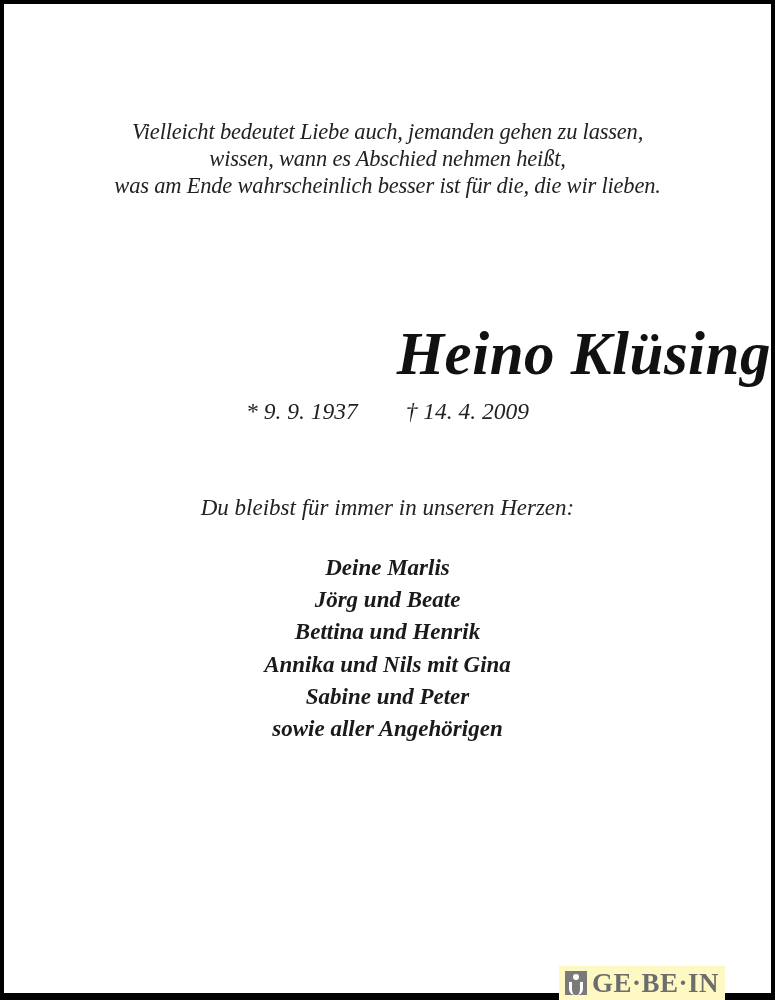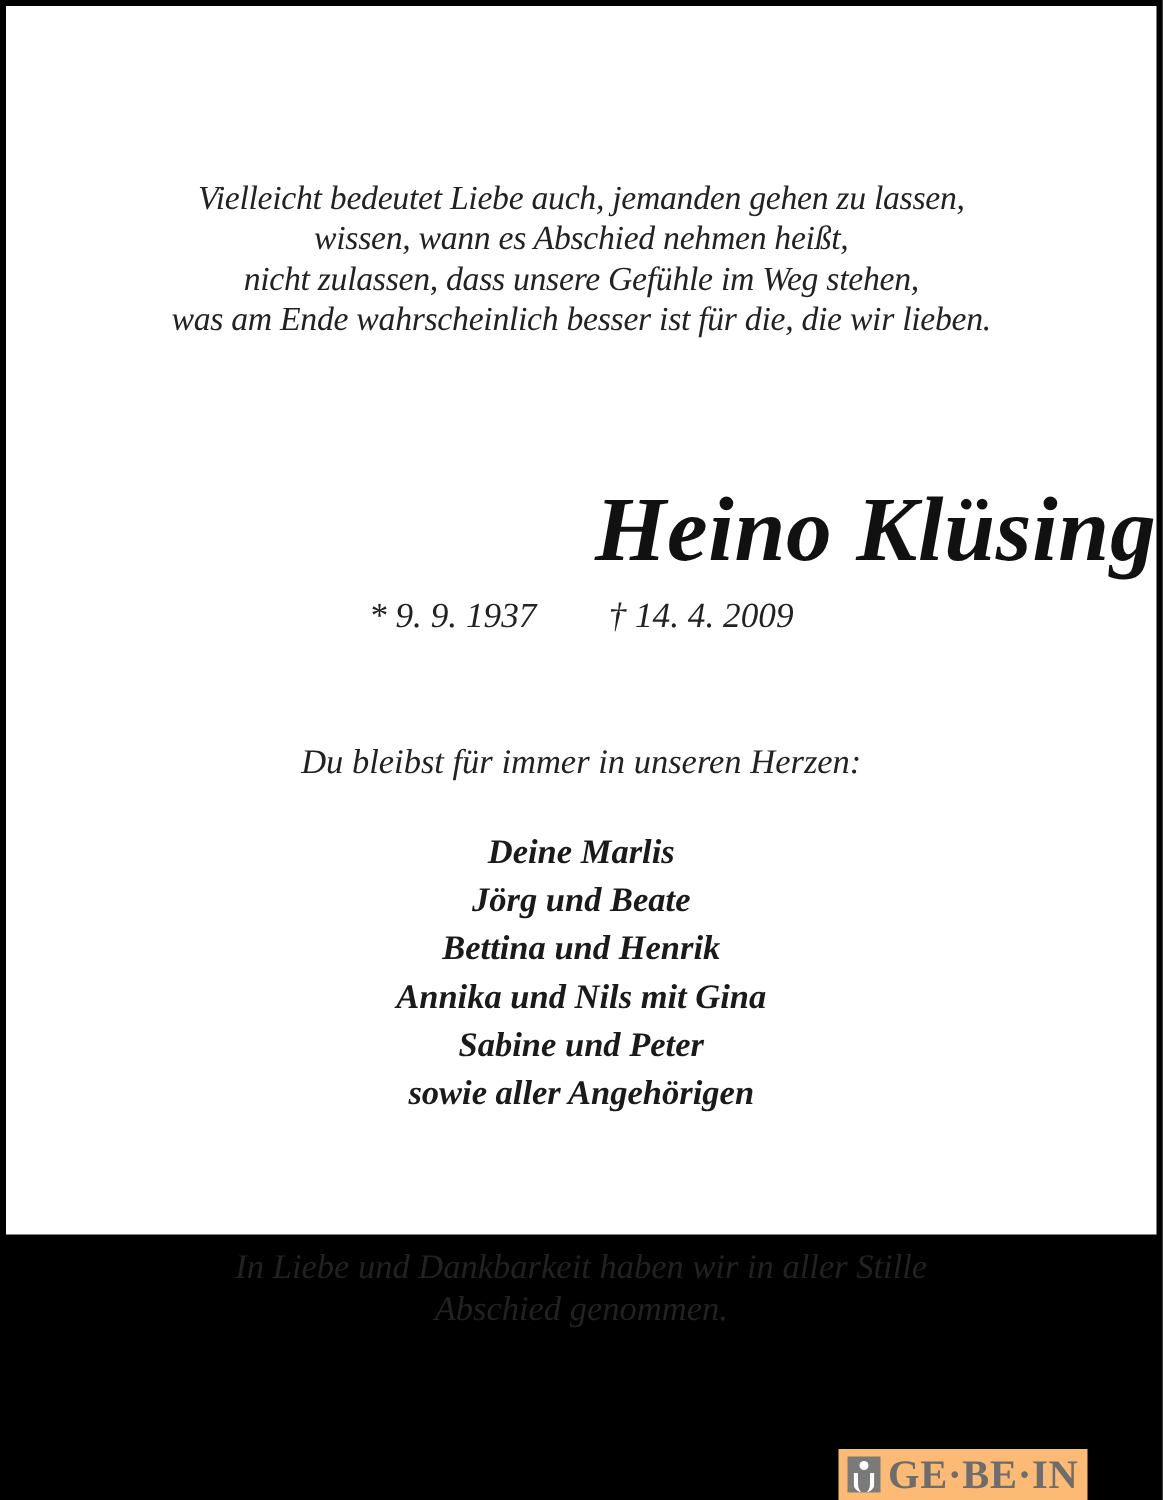--- a/index.html
+++ b/index.html
@@ -13,21 +13,21 @@
       position: relative;
       overflow: hidden;
       font-family: "Liberation Serif", "DejaVu Serif", serif;
       color: #1a1a1a;
     }
     .frame {
       position: absolute;
       left: 4px;
       top: 4px;
       width: 767px;
-      height: 819px;
+      height: 989px;
       background: #fff;
     }
     .block {
       position: absolute;
       left: 0;
       width: 100%;
       text-align: center;
       font-style: italic;
     }
     .poem {
@@ -81,21 +81,21 @@
       width: 767px;
       height: 3px;
       background: #000;
     }
     .logo {
       position: absolute;
       left: 559px;
       top: 966px;
       height: 34px;
       padding: 0 6px;
-      background: #fdba74;
+      background: #fef9c3;
       display: flex;
       align-items: center;
       gap: 5px;
     }
     .logo-mark {
       width: 22px;
       height: 24px;
       background: #7a7a7a;
       position: relative;
     }
@@ -131,45 +131,40 @@
     }
   </style>
 </head>
 <body>
 
 <div class="frame">
 
   <div class="block poem">
     <div>Vielleicht bedeutet Liebe auch, jemanden gehen zu lassen,</div>
     <div>wissen, wann es Abschied nehmen heißt,</div>
-    <div>nicht zulassen, dass unsere Gefühle im Weg stehen,</div>
     <div>was am Ende wahrscheinlich besser ist für die, die wir lieben.</div>
   </div>
 
   <div class="block name">Heino Klüsing</div>
 
   <div class="block dates">
     <span class="born">* 9. 9. 1937</span><span class="died">† 14. 4. 2009</span>
   </div>
 
   <div class="block intro">Du bleibst für immer in unseren Herzen:</div>
 
   <div class="block family">
     <div>Deine Marlis</div>
     <div>Jörg und Beate</div>
     <div>Bettina und Henrik</div>
     <div>Annika und Nils mit Gina</div>
     <div>Sabine und Peter</div>
     <div>sowie aller Angehörigen</div>
   </div>
 
-  <div class="block closing">
-    <div>In Liebe und Dankbarkeit haben wir in aller Stille</div>
-    <div>Abschied genommen.</div>
-  </div>
 </div>
 
 <div class="baseline"></div>
 
 <div class="logo">
   <span class="logo-mark"></span>
   <span class="logo-text">GE·BE·IN</span>
 </div>
 
 </body></html>

